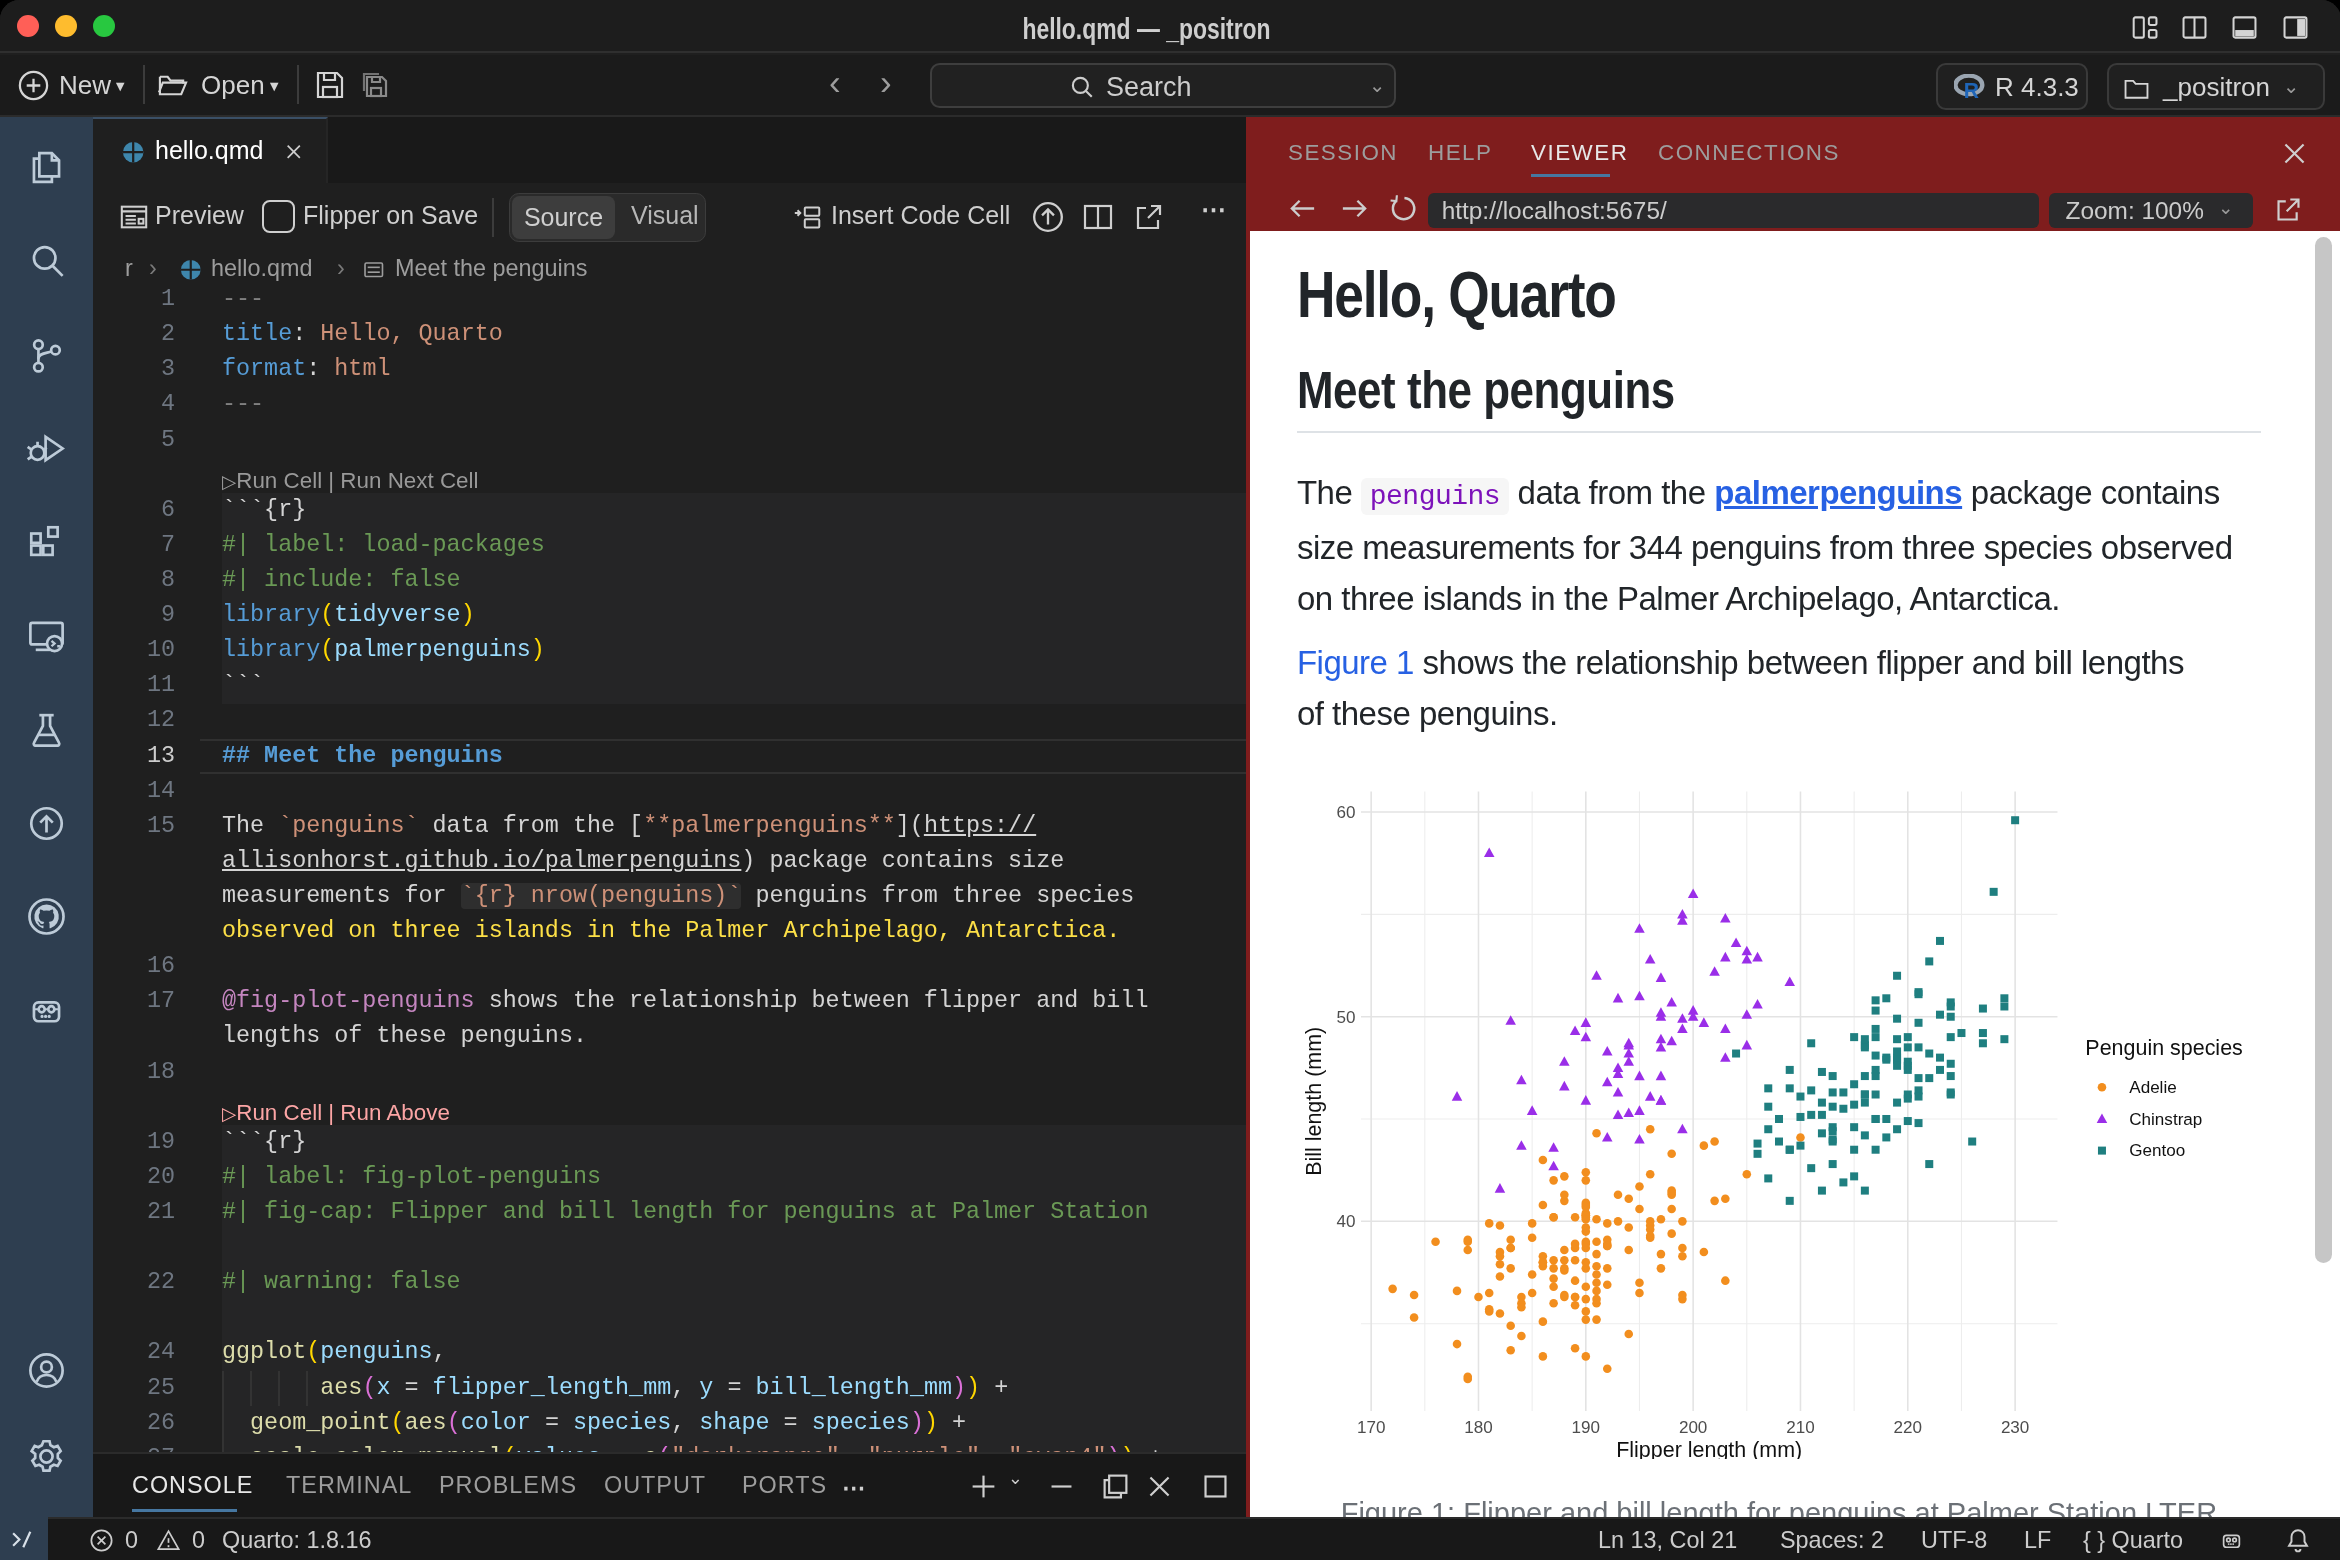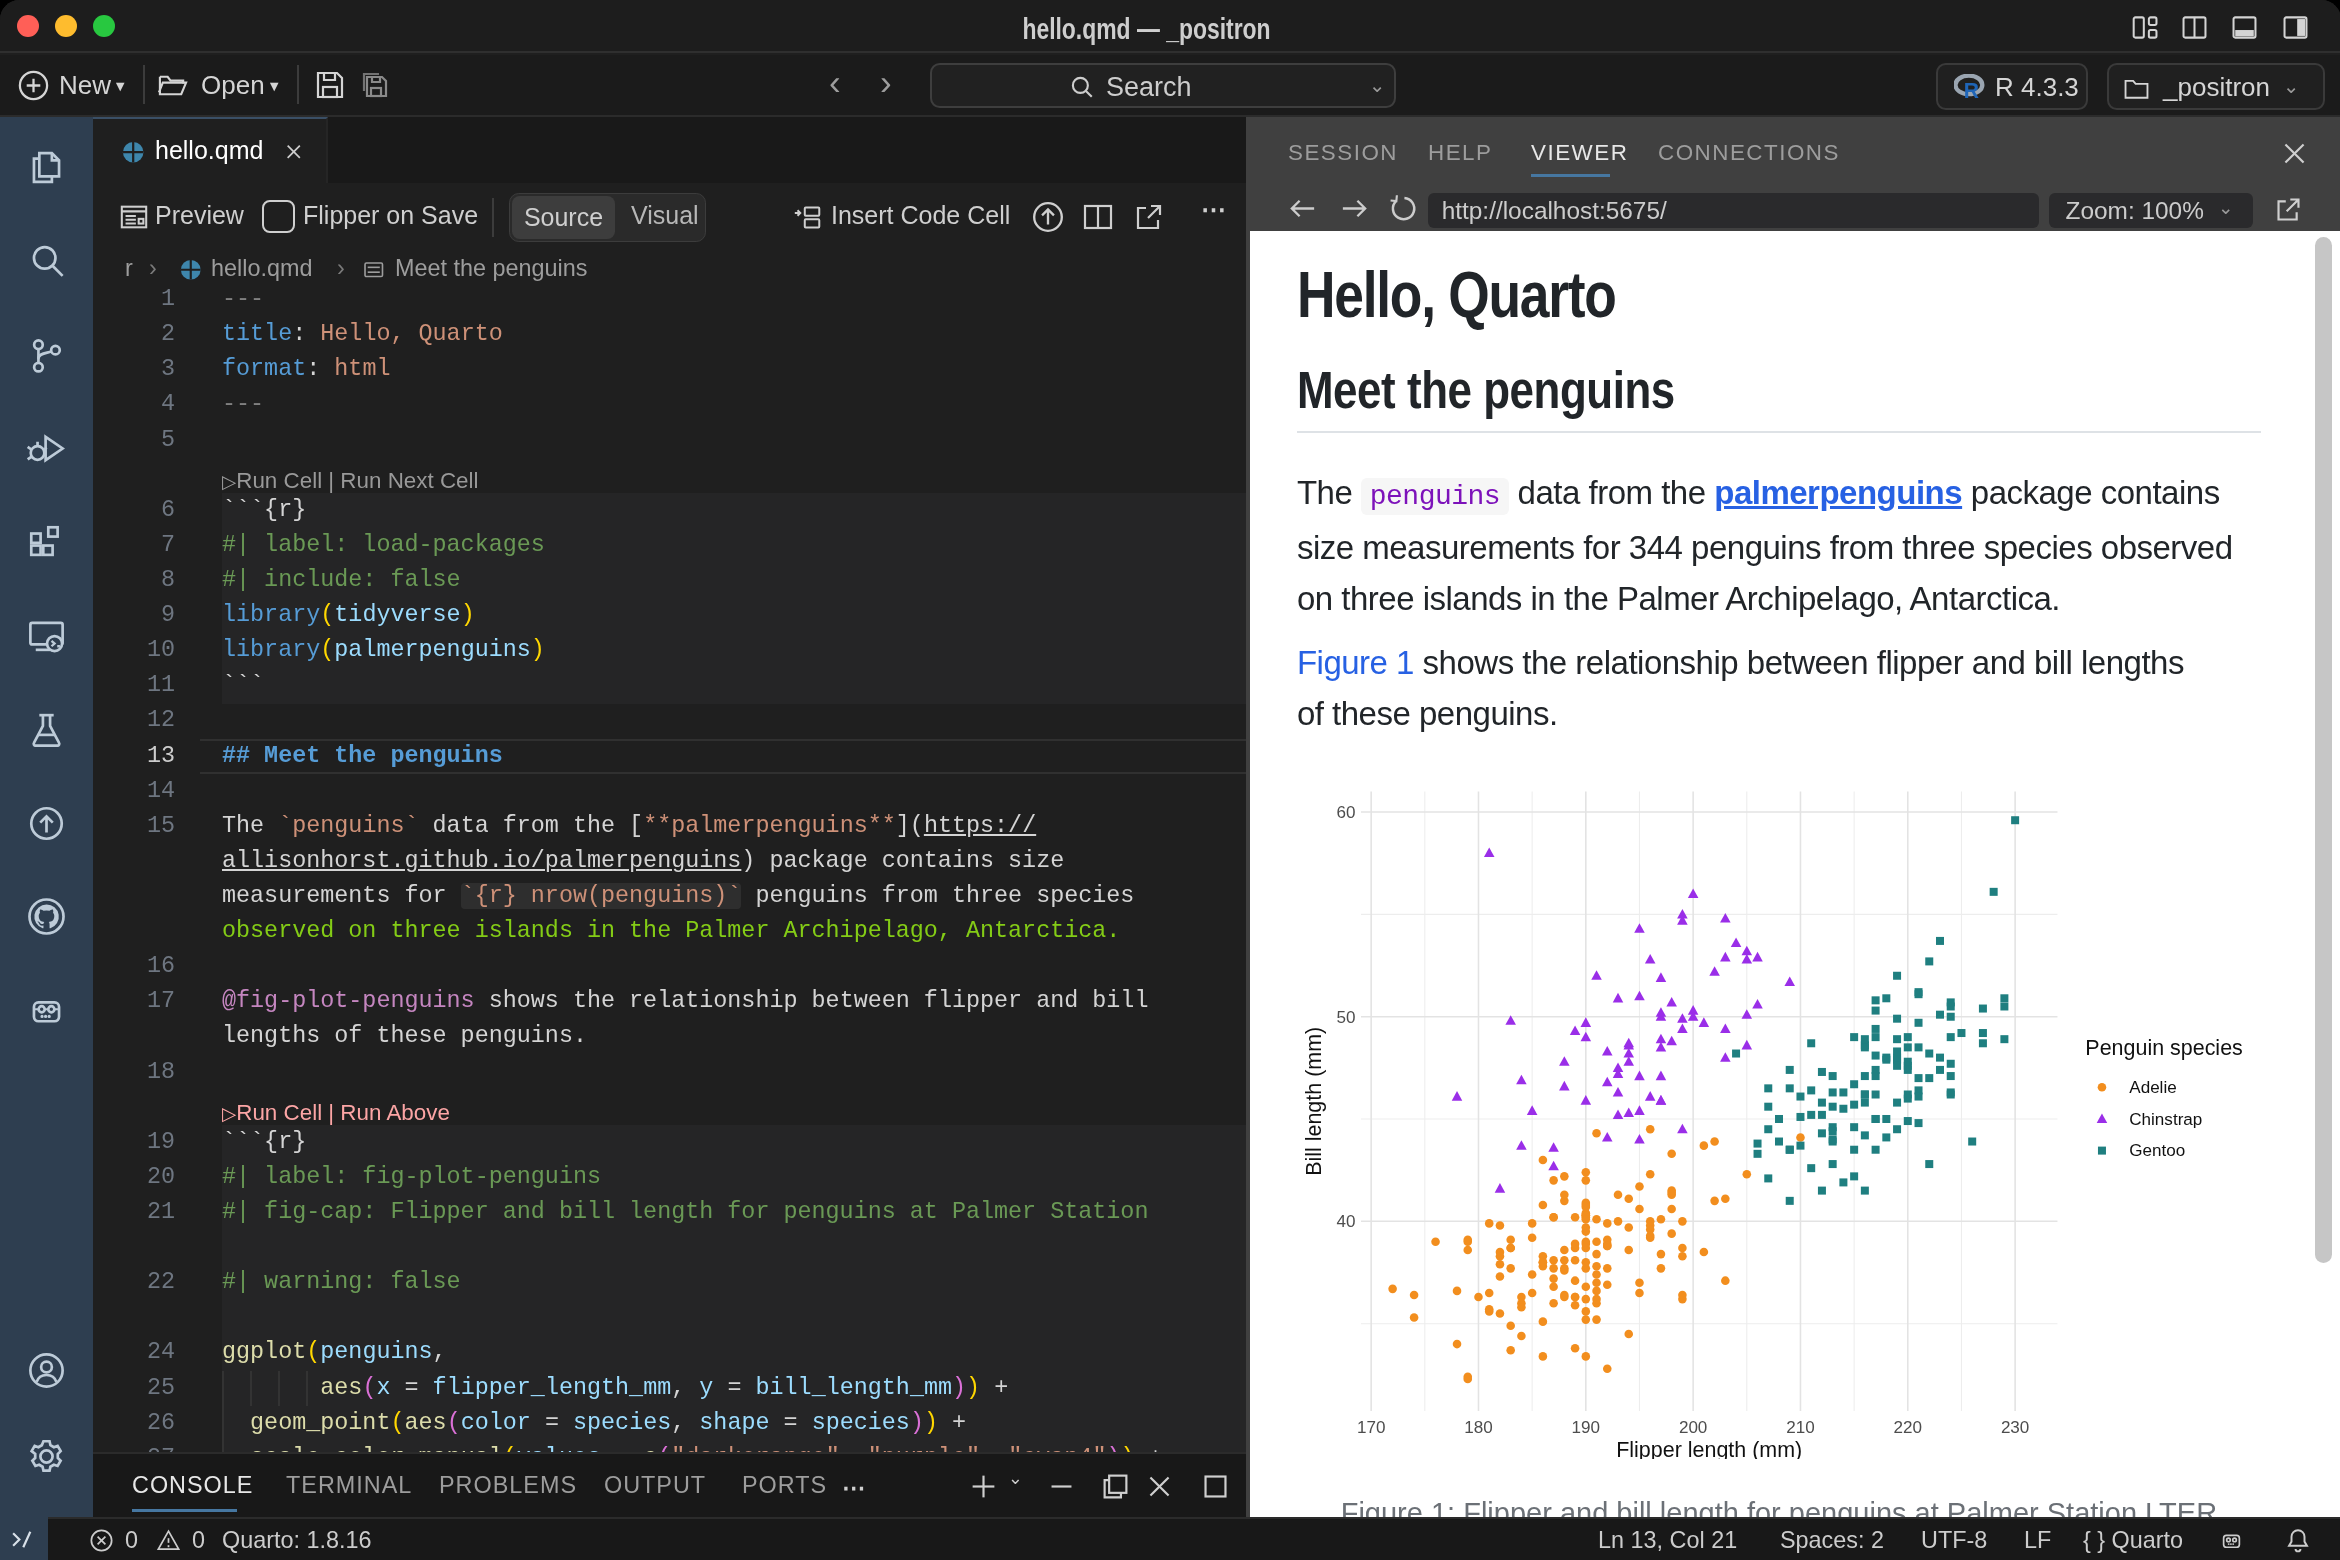--- a/index.html
+++ b/index.html
@@ -27,21 +27,21 @@
 #edtools{position:absolute;left:0;top:66px;width:1154px;height:68px;color:#cfcfcf;font-size:25px;}
 #crumbs{position:absolute;left:0;top:135px;width:1154px;height:36px;color:#9d9d9d;font-size:23.4px;}
 #code{position:absolute;left:0;top:171px;width:1154px;height:1164px;font-family:"Liberation Mono",monospace;font-size:23.4px;}
 .row{position:absolute;left:0;width:1154px;height:35px;line-height:35px;white-space:pre;}
 .ln{position:absolute;left:0;width:82px;color:#6e7681;text-align:right;}
 .ct{position:absolute;left:129px;}
 .cellbg{position:absolute;left:129px;right:0;background:#252526;}
 
 #panel{position:absolute;left:93px;top:1452px;width:1154px;height:65px;background:#181818;border-top:2px solid #2b2b2b;color:#9d9d9d;font-size:23.4px;}
 
-#rpanel{position:absolute;left:1246px;top:117px;width:1094px;height:1400px;background:#404040;}
+#rpanel{position:absolute;left:1246px;top:117px;width:1094px;height:1400px;background:#7f1d1d;}
 #ptabs{position:absolute;left:0;top:0;width:1094px;height:72px;color:#9d9d9d;font-size:22.4px;letter-spacing:1.5px;}
 #pnav{position:absolute;left:0;top:72px;width:1094px;height:42px;color:#cccccc;}
 #viewer{position:absolute;left:3.9px;top:114px;width:1090px;height:1286px;background:#ffffff;overflow:hidden;color:#212529;}
 
 #status{position:absolute;left:0;top:1517px;width:2341px;height:43px;background:#181818;border-top:2px solid #2b2b2b;color:#cccccc;font-size:23.4px;}
 #status .abs{top:7.8px;}
 </style></head><body>
 <div class="win">
 <div id="titlebar">
 <div class="tl" style="left:16.6px;background:#ff5f57"></div>
@@ -263,21 +263,21 @@
         <div class="row" style="top:275px"><span class="ln" style="">8</span><span class="ct"><span style="color:#6A9955">#| include: false</span></span></div>
         <div class="row" style="top:310px"><span class="ln" style="">9</span><span class="ct"><span style="color:#569CD6">library</span><span style="color:#FFD700">(</span><span style="color:#9CDCFE">tidyverse</span><span style="color:#FFD700">)</span></span></div>
         <div class="row" style="top:345px"><span class="ln" style="">10</span><span class="ct"><span style="color:#569CD6">library</span><span style="color:#FFD700">(</span><span style="color:#9CDCFE">palmerpenguins</span><span style="color:#FFD700">)</span></span></div>
         <div class="row" style="top:380px"><span class="ln" style="">11</span><span class="ct"><span style="color:#d4d4d4">```</span></span></div>
         <div class="row" style="top:415px"><span class="ln" style="">12</span><span class="ct"></span></div>
         <div class="row" style="top:451px"><span class="ln" style="color:#cccccc">13</span><span class="ct"><span style="color:#569CD6;font-weight:700">## Meet the penguins</span></span></div>
         <div class="row" style="top:486px"><span class="ln" style="">14</span><span class="ct"></span></div>
         <div class="row" style="top:521px"><span class="ln" style="">15</span><span class="ct"><span style="color:#d4d4d4">The </span><span style="color:#CE9178">`penguins`</span><span style="color:#d4d4d4"> data from the [</span><span style="color:#CE9178">**palmerpenguins**</span><span style="color:#d4d4d4">](</span><span style="color:#d4d4d4;text-decoration:underline">https://</span></span></div>
         <div class="row" style="top:556px"><span class="ct"><span style="color:#d4d4d4;text-decoration:underline">allisonhorst.github.io/palmerpenguins</span><span style="color:#d4d4d4">) package contains size</span></span></div>
         <div class="row" style="top:591px"><span class="ct"><span style="color:#d4d4d4">measurements for </span><span style="color:#CE9178;background:#ffffff12;border-radius:3.9px">`{r} nrow(penguins)`</span><span style="color:#d4d4d4"> penguins from three species</span></span></div>
-        <div class="row" style="top:626px"><span class="ct"><span style="color:#84cc16">observed on three islands in the Palmer Archipelago, Antarctica.</span></span></div>
+        <div class="row" style="top:626px"><span class="ct"><span style="color:#fde047">observed on three islands in the Palmer Archipelago, Antarctica.</span></span></div>
         <div class="row" style="top:661px"><span class="ln" style="">16</span><span class="ct"></span></div>
         <div class="row" style="top:696px"><span class="ln" style="">17</span><span class="ct"><span style="color:#C586C0">@fig-plot-penguins</span><span style="color:#d4d4d4"> shows the relationship between flipper and bill</span></span></div>
         <div class="row" style="top:731px"><span class="ct"><span style="color:#d4d4d4">lengths of these penguins.</span></span></div>
         <div class="row" style="top:767px"><span class="ln" style="">18</span><span class="ct"></span></div>
         <div class="row" style="top:802px"><span class="ct" style="color:#fca5a5;font-size:22.4px;font-family:'Liberation Sans',sans-serif;top:4.9px"><span style="font-size:18.5px">▷</span>Run Cell | Run Above</span></div>
         <div class="row" style="top:837px"><span class="ln" style="">19</span><span class="ct"><span style="color:#d4d4d4">```{r}</span></span></div>
         <div class="row" style="top:872px"><span class="ln" style="">20</span><span class="ct"><span style="color:#6A9955">#| label: fig-plot-penguins</span></span></div>
         <div class="row" style="top:907px"><span class="ln" style="">21</span><span class="ct"><span style="color:#6A9955">#| fig-cap: Flipper and bill length for penguins at Palmer Station</span></span></div>
         <div class="row" style="top:977px"><span class="ln" style="">22</span><span class="ct"><span style="color:#6A9955">#| warning: false</span></span></div>
         <div class="row" style="top:1047px"><span class="ln" style="">24</span><span class="ct"><span style="color:#DCDCAA">ggplot</span><span style="color:#FFD700">(</span><span style="color:#9CDCFE">penguins</span><span style="color:#d4d4d4">,</span></span></div>

